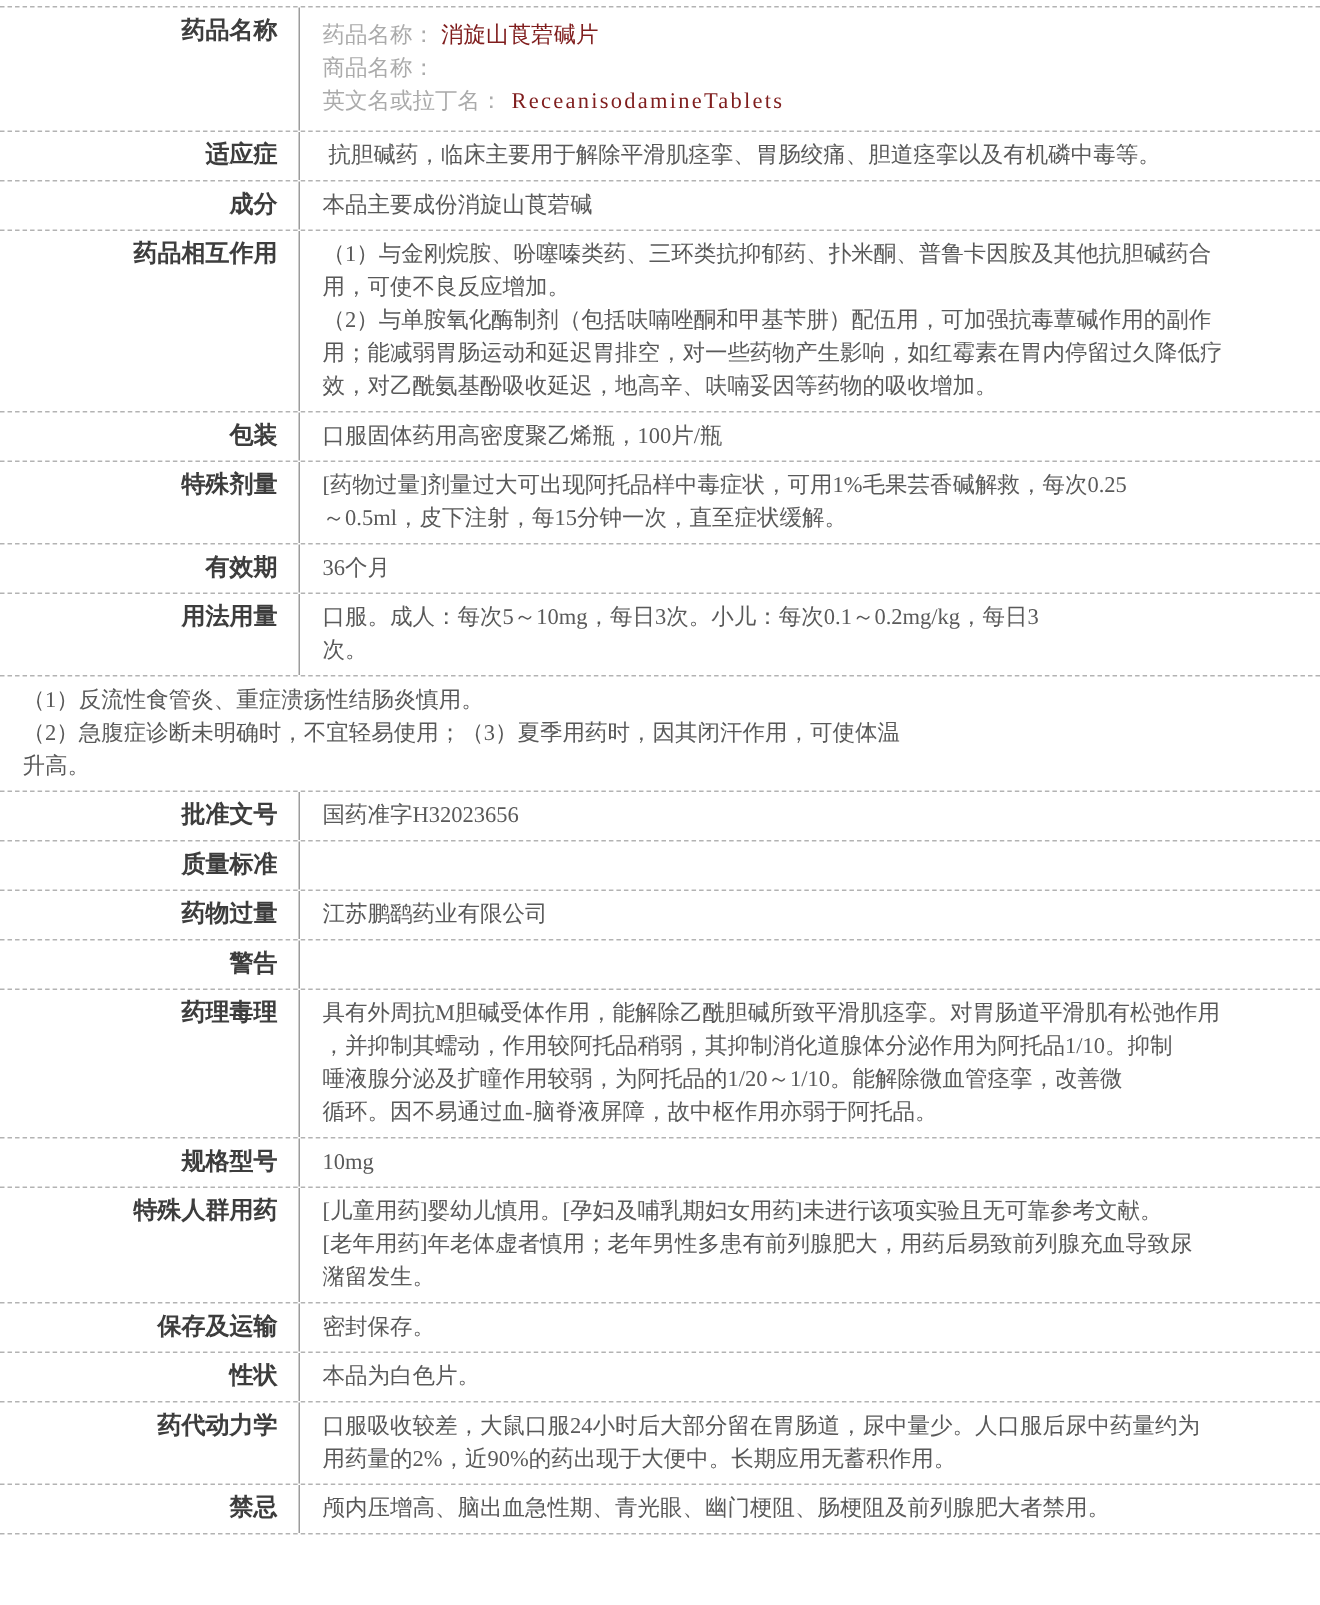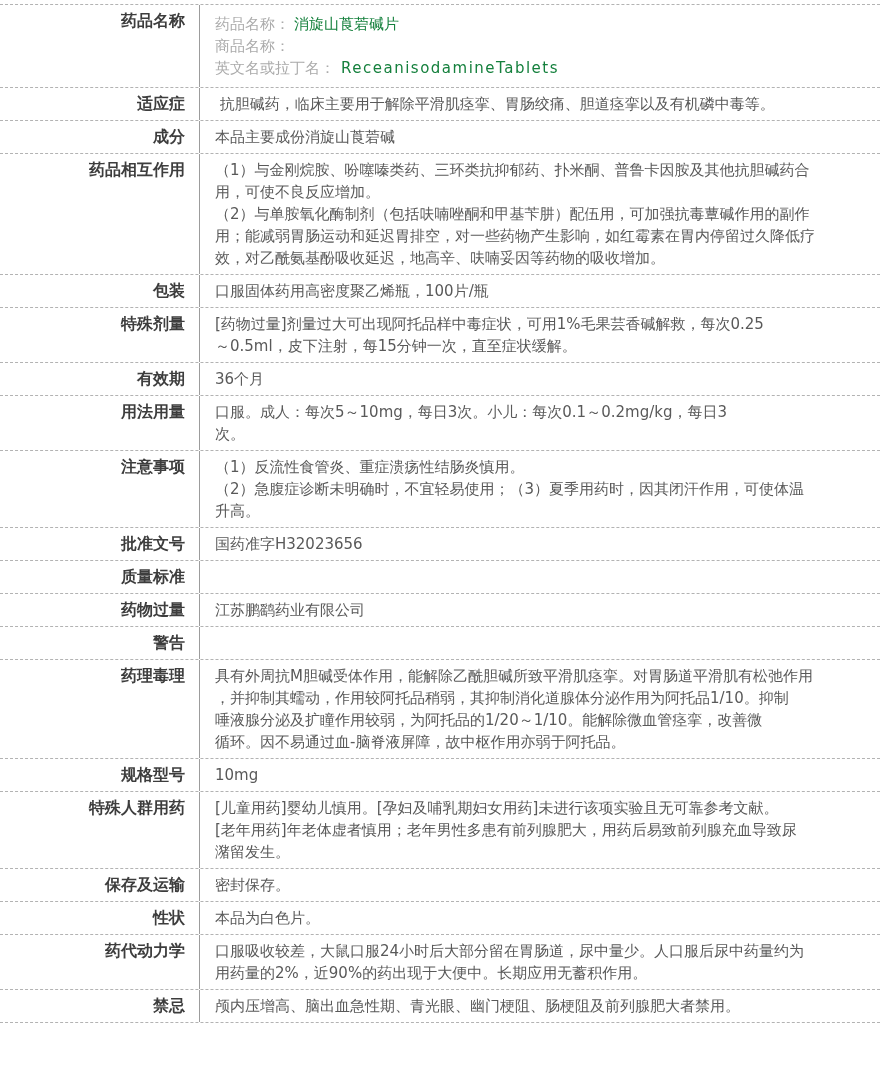--- a/index.html
+++ b/index.html
@@ -11,20 +11,21 @@
     width: 880px;
     height: 1070px;
     font-family: "DejaVu Sans", "Liberation Sans", sans-serif;
     position: relative;
   }
   .doc-table {
     width: 880px;
     box-sizing: border-box;
     margin-top: 4px;
     border-top: 1px dashed #b3b3b3;
+    font-family: Liberation Serif, serif;
   }
   .row {
     display: flex;
     align-items: stretch;
     border-bottom: 1px dashed #b3b3b3;
   }
   .cell-label {
     flex: 0 0 200px;
     width: 200px;
     box-sizing: border-box;
@@ -54,21 +55,21 @@
     white-space: normal;
   }
   .subline {
     line-height: 22px;
   }
   .sublabel {
     color: #ababab;
     text-align: right;
   }
   .subvalue {
-    color: #15803d;
+    color: #7f1d1d;
     margin-left: 4px;
   }
   .latin {
     letter-spacing: 1.5px;
     margin-left: 6px;
   }
 </style>
 </head>
 <body>
 
@@ -118,21 +119,20 @@
     <div class="cell-value">36个月</div>
   </div>
 
   <div class="row">
     <div class="cell-label">用法用量</div>
     <div class="cell-value">口服。成人：每次5～10mg，每日3次。小儿：每次0.1～0.2mg/kg，每日3
 次。</div>
   </div>
 
   <div class="row">
-    <div class="cell-label">注意事项</div>
     <div class="cell-value">（1）反流性食管炎、重症溃疡性结肠炎慎用。
 （2）急腹症诊断未明确时，不宜轻易使用；（3）夏季用药时，因其闭汗作用，可使体温
 升高。</div>
   </div>
 
   <div class="row">
     <div class="cell-label">批准文号</div>
     <div class="cell-value">国药准字H32023656</div>
   </div>
 

